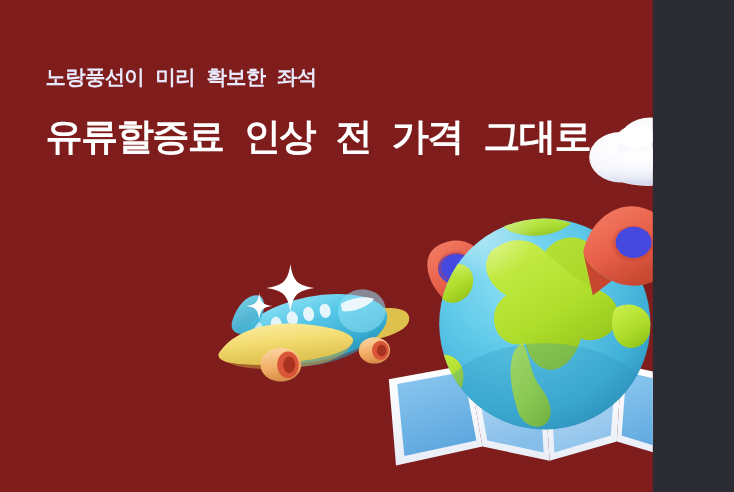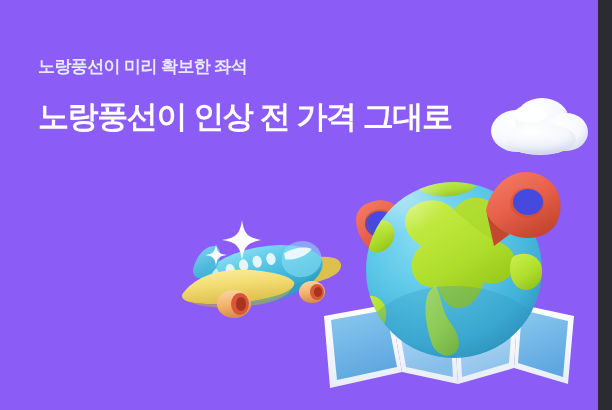--- a/index.html
+++ b/index.html
@@ -2,25 +2,25 @@
 <html><head>
 <meta charset="utf-8">
 <style>
   html, body {
     margin: 0;
     padding: 0;
     background: #2b2b33;
   }
   #banner {
     position: relative;
-    width: 598px;
+    width: 544px;
     height: 410px;
     overflow: hidden;
-    background: #8b5cf6;
-    font-family: Liberation Sans, sans-serif;
+    background: #7f1d1d;
+    font-family: Liberation Mono, monospace;
   }
 
   
   .text-block {
     position: absolute;
     left: 38px;
     top: 54px;
     z-index: 40;
   }
   .eyebrow {
@@ -294,17 +294,17 @@
       <path d="M38,4 C40,18 44,22 58,24 C44,26 40,30 38,44
                C36,30 32,26 18,24 C32,22 36,18 38,4 Z" fill="#FFFFFF"></path>
       <path d="M12,28 C13,36 15,38 23,39 C15,40 13,42 12,50
                C11,42 9,40 1,39 C9,38 11,36 12,28 Z" fill="#FFFFFF"></path>
     </svg>
   </div>
 
   <div class="text-block">
     <div class="eyebrow">노랑풍선이 미리 확보한 좌석</div>
     <div class="headline">
-      <span class="hl-line">노랑풍선이 인상 전 가격 그대로</span>
+      <span class="hl-line">유류할증료 인상 전 가격 그대로</span>
     </div>
   </div>
 
 </div>
 
 </body></html>

